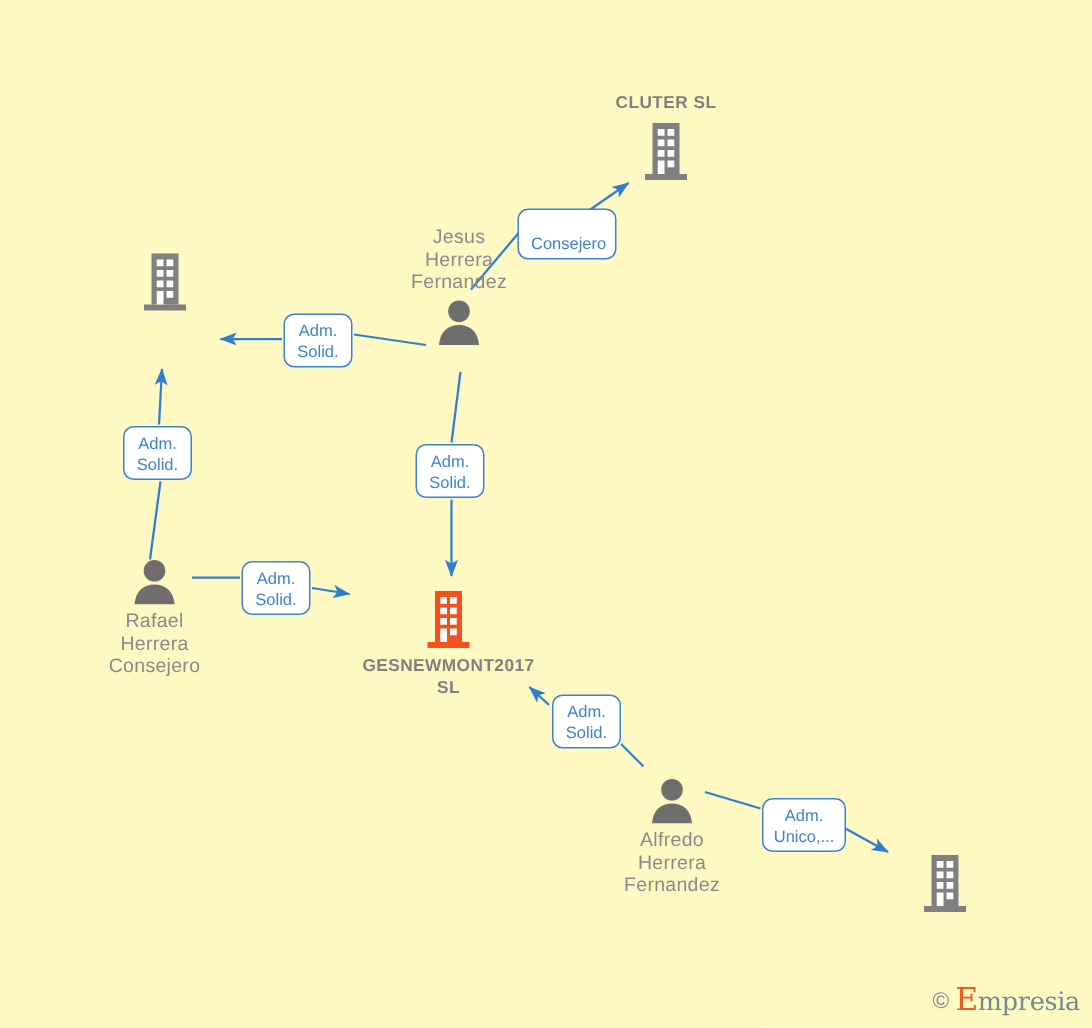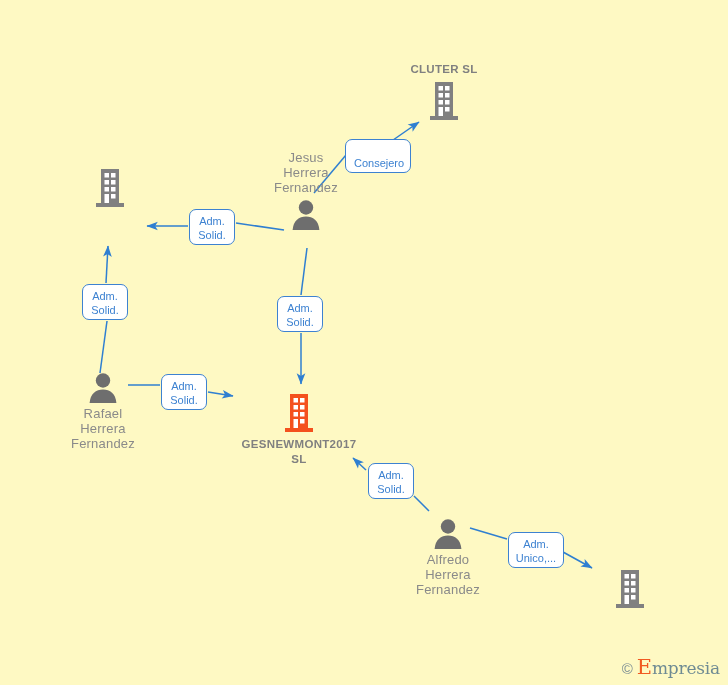--- a/index.html
+++ b/index.html
@@ -190,21 +190,21 @@
 
   <div class="node person label-below" style="left:103px; top:371px;">
     <span class="icon-wrap">
       <svg width="30" height="32" viewBox="0 0 30 32">
         <circle cx="15" cy="9.5" r="7.2" fill="#6e6e6e"></circle>
         <path d="M1.6,32 C2.4,22.6 8.0,18.6 15,18.6 C22,18.6 27.6,22.6 28.4,32 Z" fill="#6e6e6e"></path>
       </svg>
     </span>
     <div class="node-label">Rafael
 Herrera
-Fernandez</div>
+Consejero</div>
   </div>
 
   <div class="node company label-below" style="left:299px; top:392px;">
     <span class="icon-wrap">
       <svg width="34" height="42" viewBox="0 0 34 42">
         <rect x="8" y="2" width="18" height="34" fill="#f4511e"></rect>
         <rect x="3" y="36" width="28" height="4" fill="#f4511e"></rect>
         <rect x="11.5" y="6" width="4.5" height="4.5" fill="#ffffff"></rect>
         <rect x="18" y="6" width="4.5" height="4.5" fill="#ffffff"></rect>
         <rect x="11.5" y="13" width="4.5" height="4.5" fill="#ffffff"></rect>

